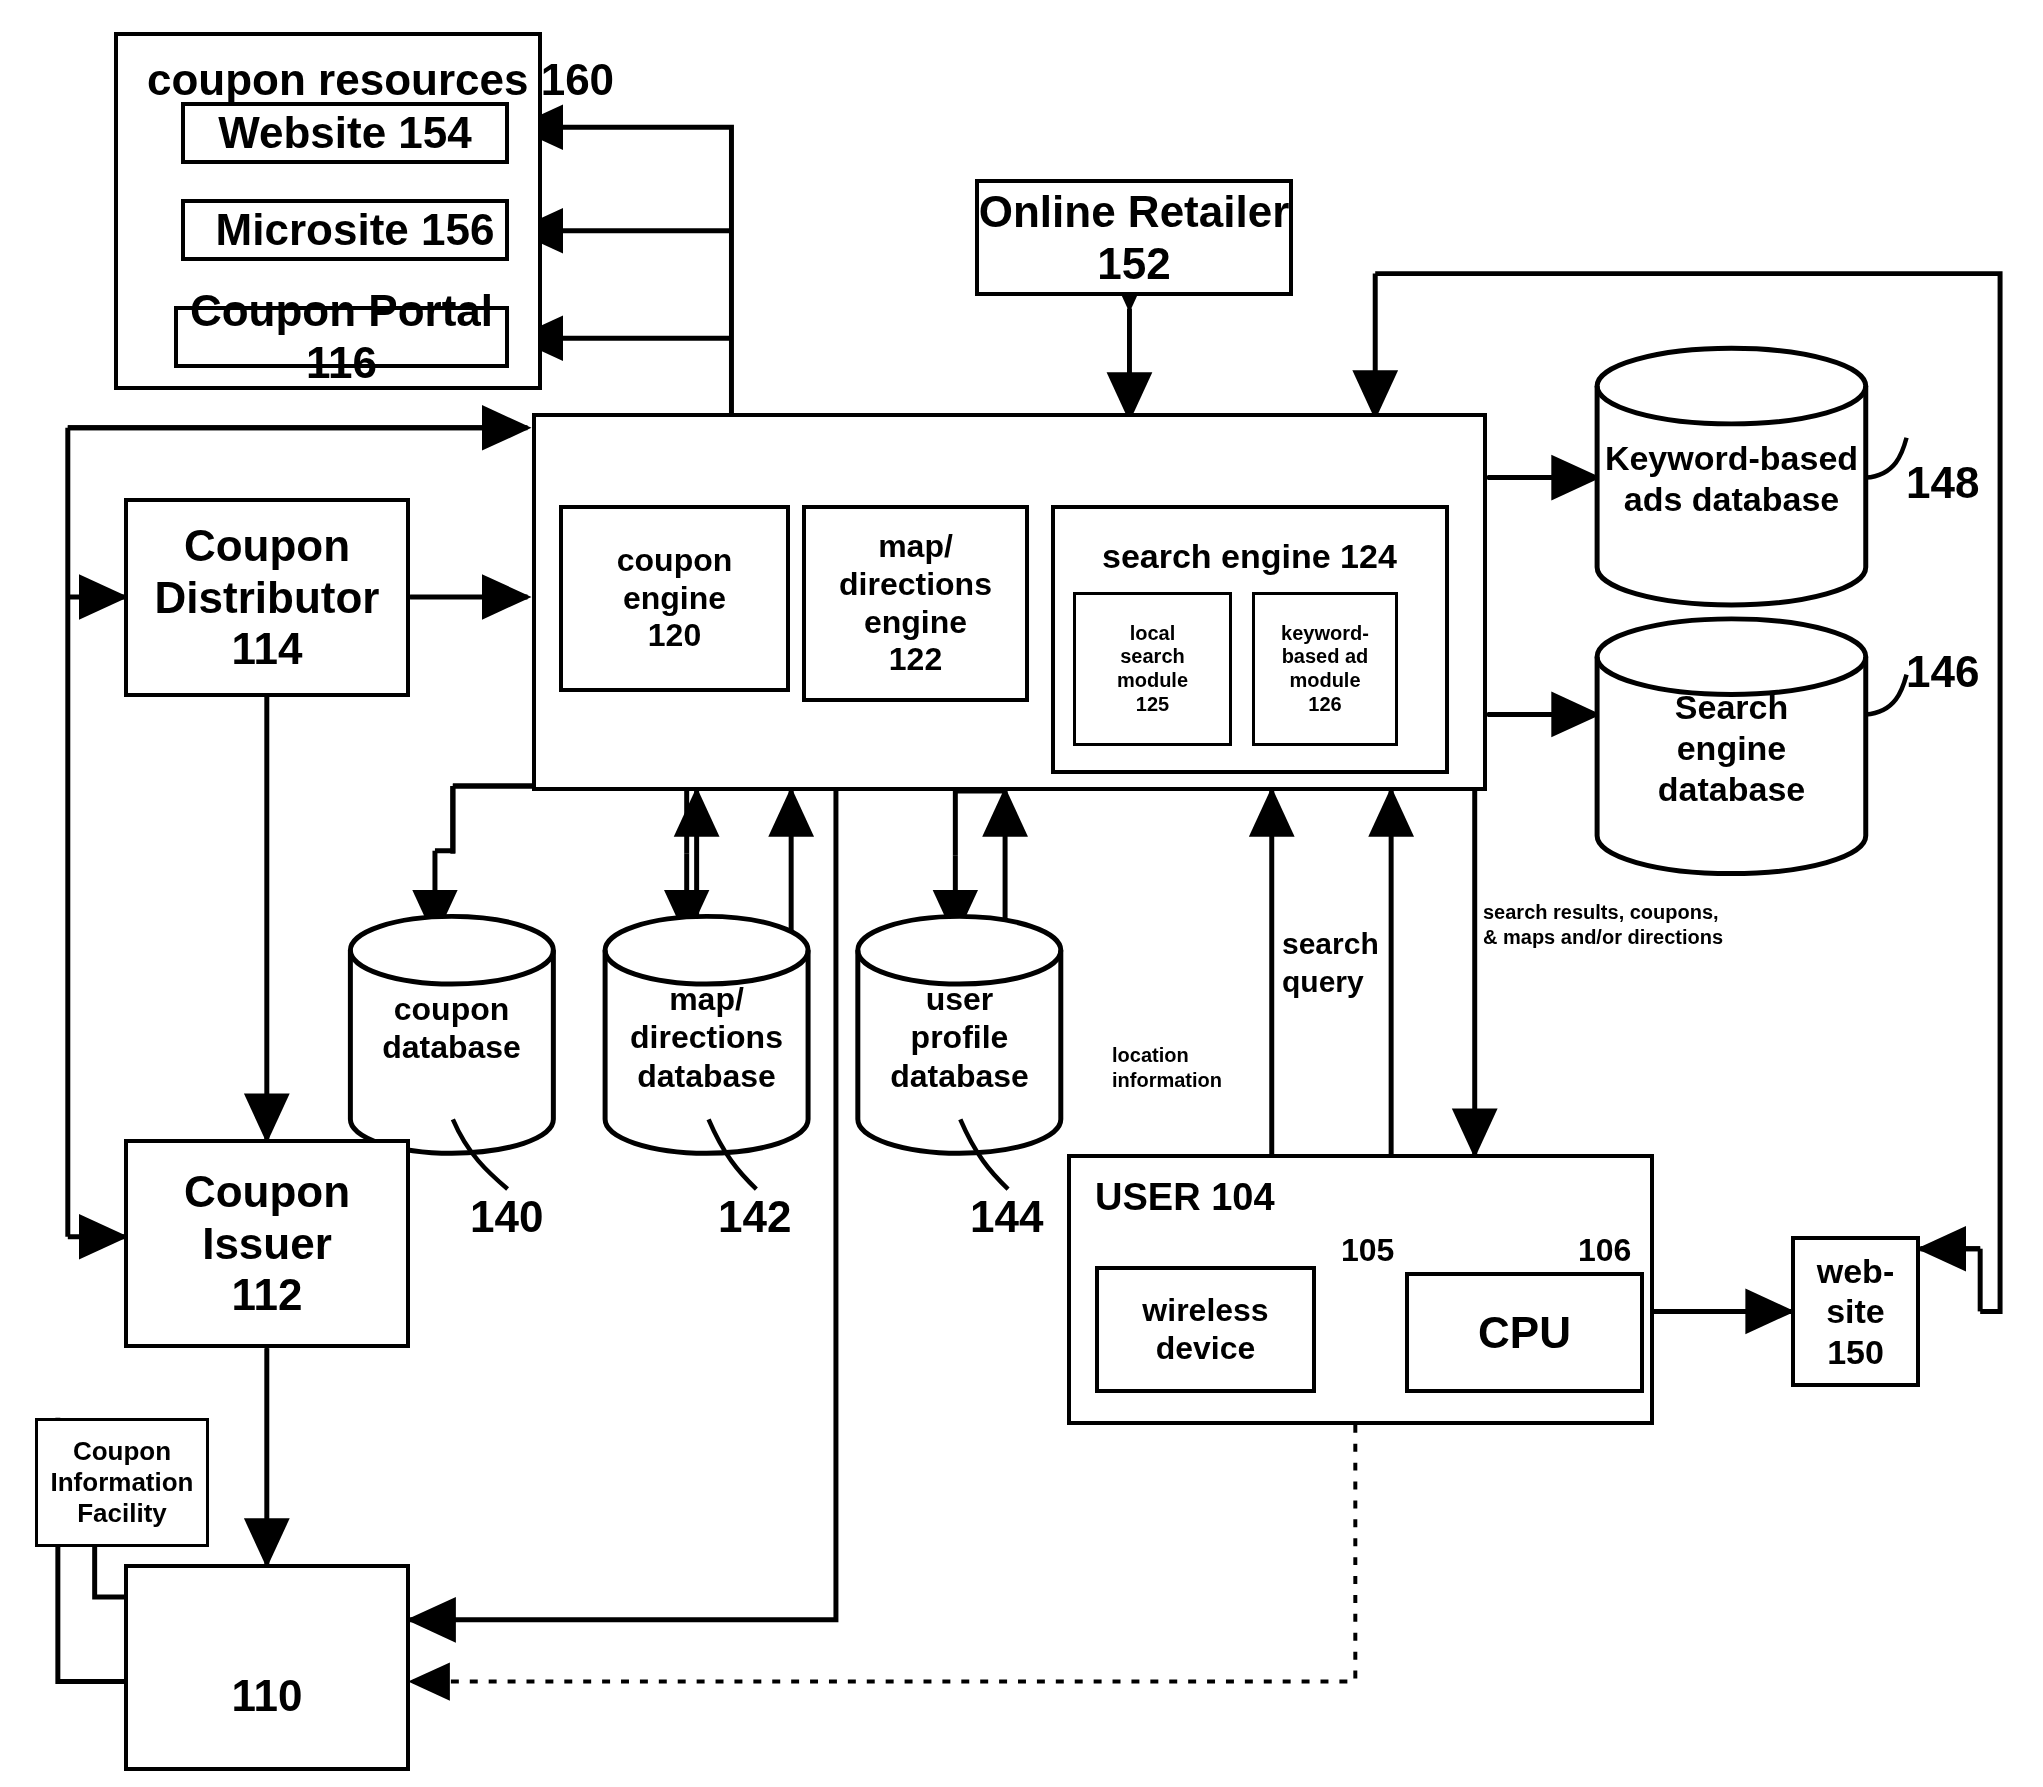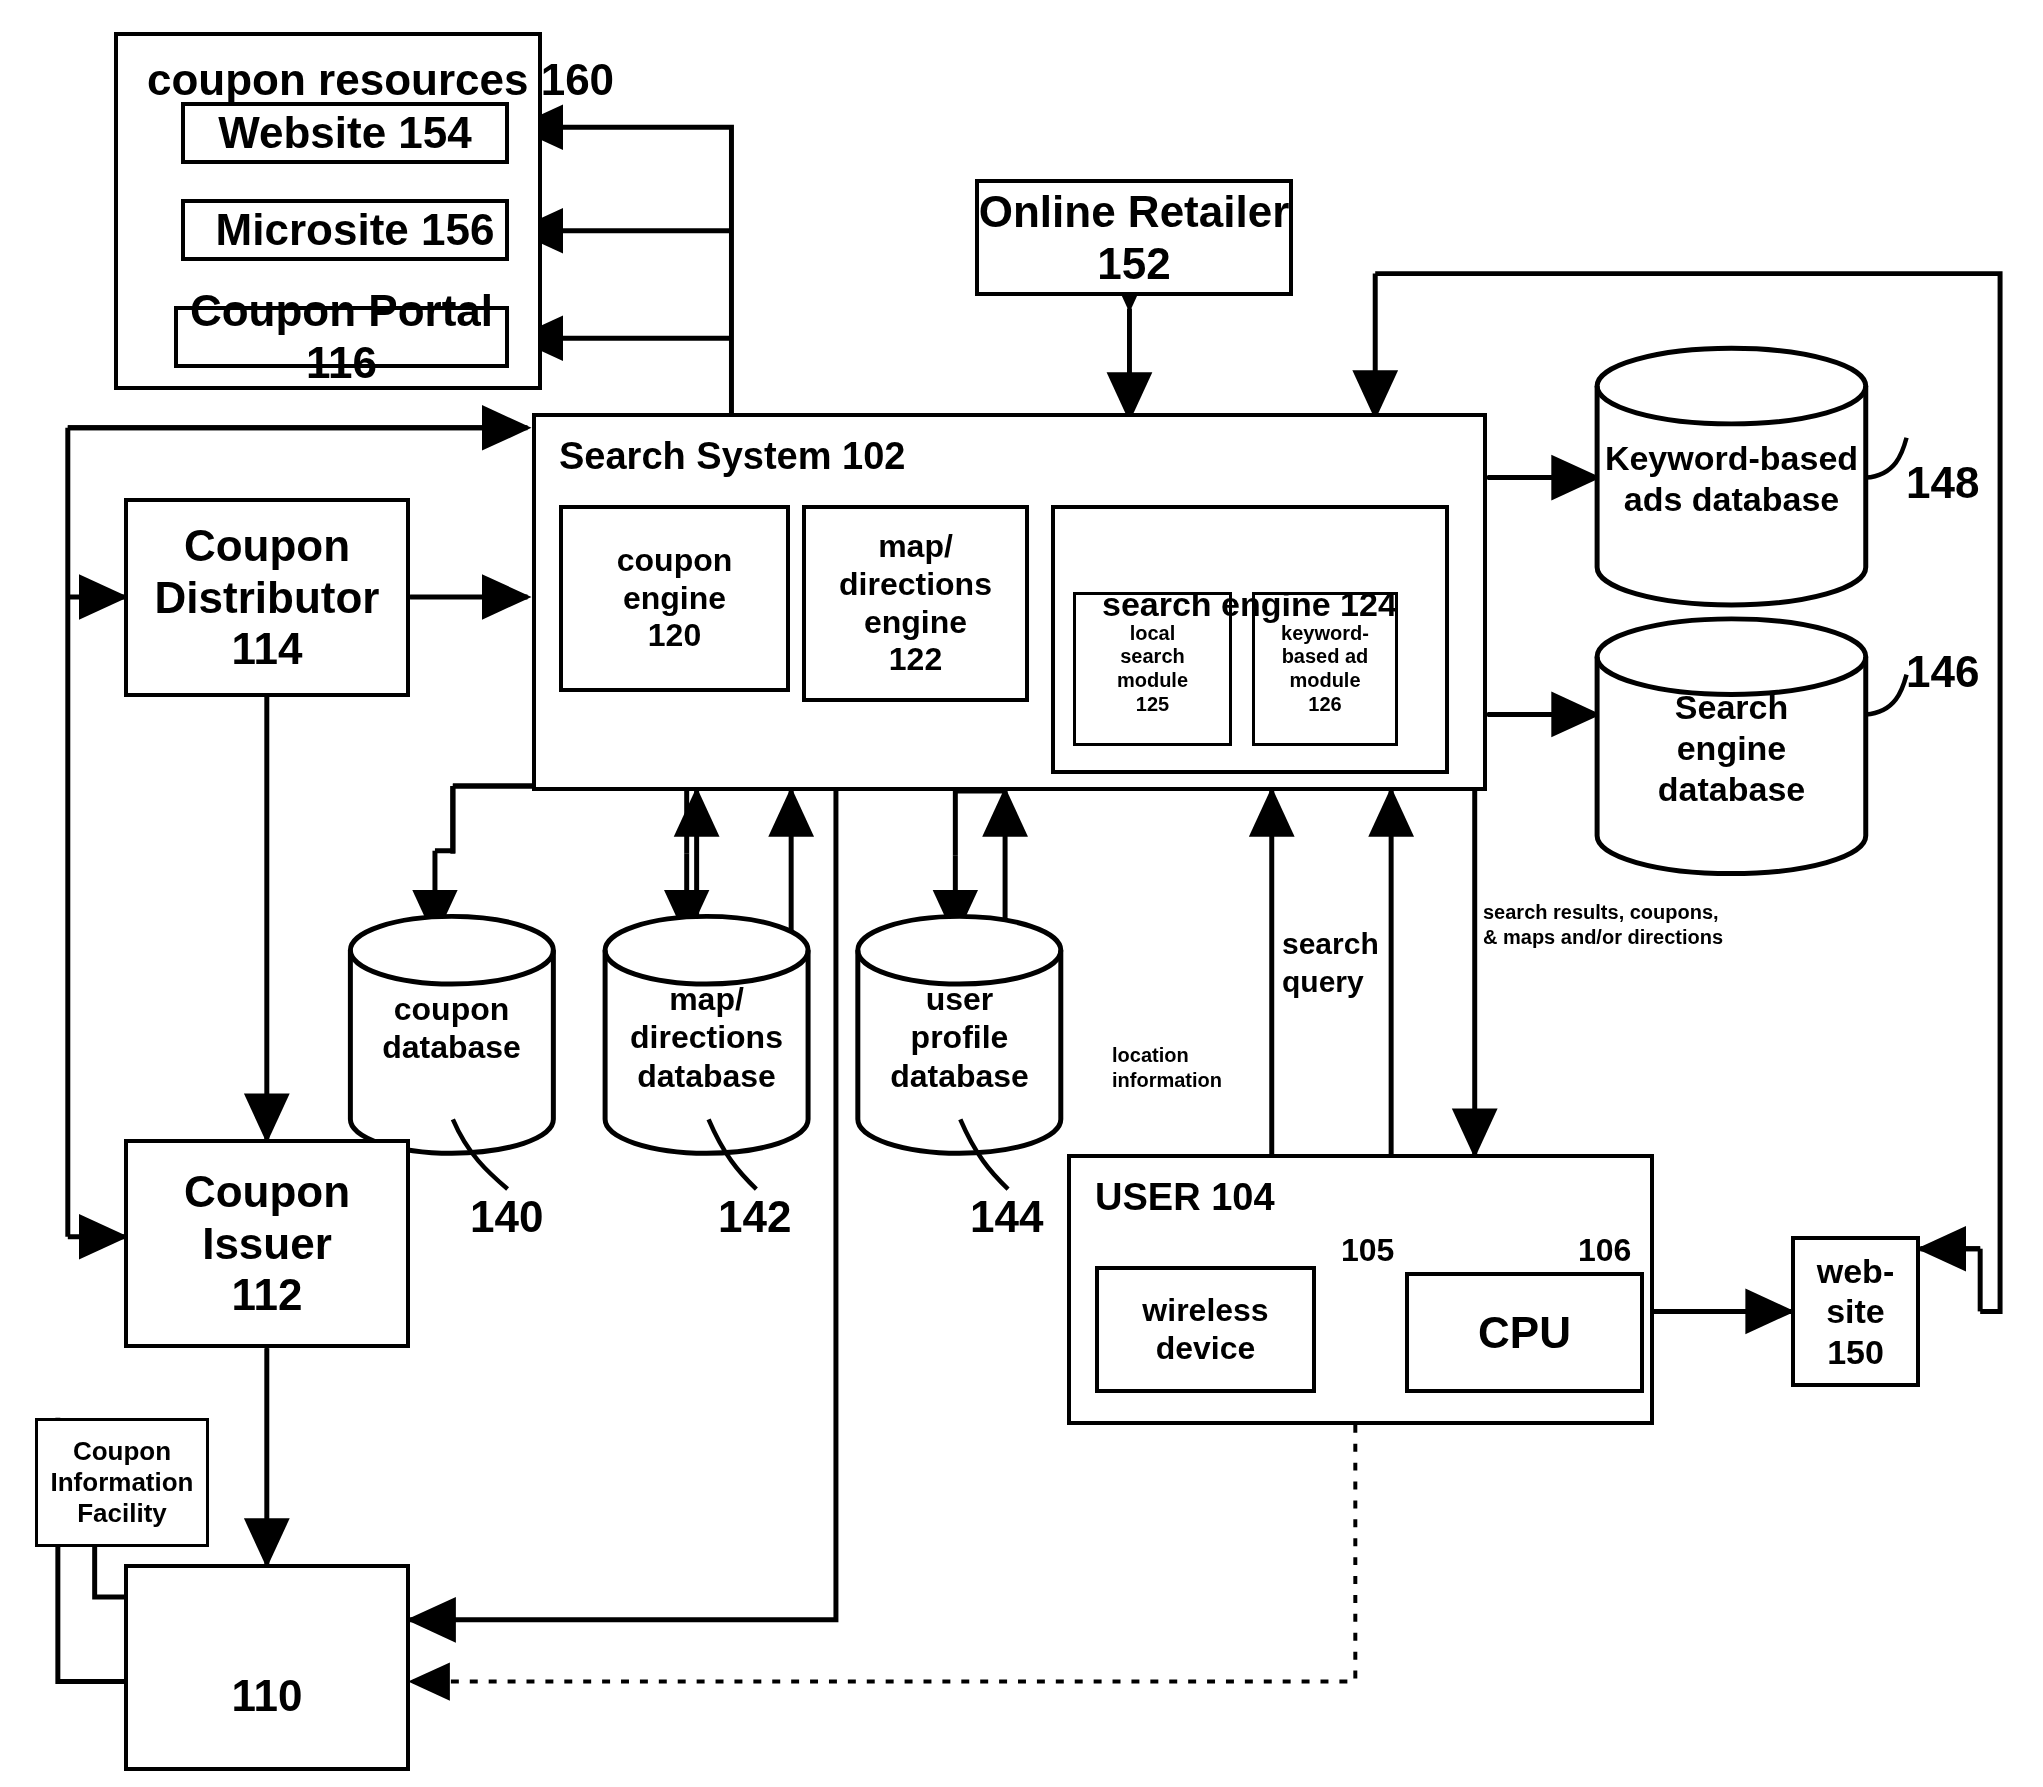--- a/index.html
+++ b/index.html
@@ -213,32 +213,31 @@
   <div class="grouplabel f36" style="left:147px; top:55px;">coupon resources 160</div>
 
   <div class="box f36" style="left:181px; top:102px; width:328px; height:62px;">Website 154</div>
   <div class="box f36" style="left:181px; top:199px; width:328px; height:62px;padding-left:20px;">Microsite 156</div>
   <div class="box f36" style="left:174px; top:306px; width:335px; height:62px;">Coupon Portal 116</div>
 
   <div class="box f36" style="left:975px; top:179px; width:318px; height:117px; white-space:pre;">Online Retailer
 152</div>
 
   <div class="container" style="left:532px; top:413px; width:955px; height:378px;"></div>
-  <div class="grouplabel f38" style="left:559px; top:435px;">Search System 102</div>
 
   <div class="box f32" style="left:559px; top:505px; width:231px; height:187px; white-space:pre;">coupon
 engine
 120</div>
   <div class="box f32" style="left:802px; top:505px; width:227px; height:197px; white-space:pre;">map/
 directions
 engine
 122</div>
 
   <div class="container" style="left:1051px; top:505px; width:398px; height:269px;"></div>
-  <div class="grouplabel f34" style="left:1102px; top:537px;margin-top:48px;">search engine 124</div>
+  <div class="grouplabel f34" style="left:1102px; top:537px;">search engine 124</div>
   <div class="box thin f28" style="left:1073px; top:592px; width:159px; height:154px; white-space:pre;">local
 search
 module
 125</div>
   <div class="box thin f28" style="left:1252px; top:592px; width:146px; height:154px; white-space:pre;">keyword-
 based ad
 module
 126</div>
 
   <div class="cyl-label f34" style="left:1592px; top:438px; width:279px; white-space:pre;">Keyword-based

